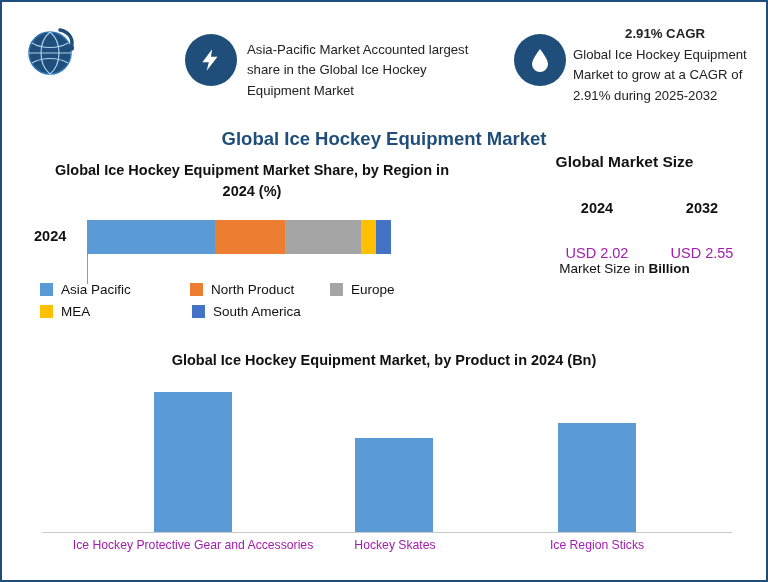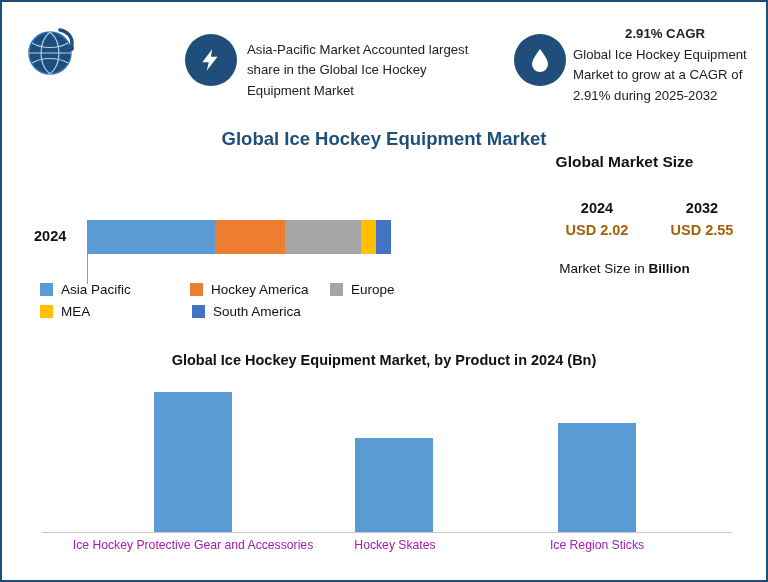--- a/index.html
+++ b/index.html
@@ -145,24 +145,24 @@
     position: absolute;
     top: 198px;
     font-size: 14.5px;
     font-weight: bold;
     color: #111;
     text-align: center;
     width: 110px;
   }
   .gms-val {
     position: absolute;
-    top: 220px;
-    font-size: 14.5px;
-    font-weight: bold;
-    color: #a16207;
+    top: 243px;
+    font-size: 14.5px;
+    font-weight: normal;
+    color: #a21caf;
     text-align: center;
     width: 110px;
   }
   .gms-foot {
     position: absolute;
     left: 490px; top: 259px;
     width: 265px;
     text-align: center;
     font-size: 13.5px;
     color: #111;
@@ -242,41 +242,42 @@
           <path d="M12 2 C12 2 4 12 4 17 a8 8 0 0 0 16 0 C20 12 12 2 12 2 Z" fill="#ffffff"></path>
         </svg>
       </div>
       <div class="hdr-text" style="left:573px; top:22px; width:180px; font-weight:bold; text-align:center;">2.91% CAGR</div>
       <div class="hdr-text" style="left:571px; top:43px; width:190px;">Global Ice Hockey Equipment Market to grow at a CAGR of 2.91% during 2025-2032</div>
     </div>
   </div>
 
   <div class="main-title">Global Ice Hockey Equipment Market</div>
 
+  <div class="share-title">Global Ice Hockey Equipment Market Share, by Region in 2024 (%)</div>
 
   <div class="bar-label">2024</div>
 
   <div class="stackbar">
     <div style="width:42.0%; background:#5b9bd5;"></div>
     <div style="width:23.0%; background:#ed7d31;"></div>
     <div style="width:25.0%; background:#a5a5a5;"></div>
     <div style="width:5.0%;  background:#ffc000;"></div>
     <div style="width:5.0%;  background:#4472c4;"></div>
   </div>
   <div class="axis-line"></div>
 
   <div class="legend">
     <div class="legend-row">
       <div class="legend-item" style="width:150px;">
         <span class="legend-swatch" style="background:#5b9bd5;"></span>
         <span>Asia Pacific</span>
       </div>
       <div class="legend-item" style="width:140px;">
         <span class="legend-swatch" style="background:#ed7d31;"></span>
-        <span>Hockey America</span>
+        <span>North Product</span>
       </div>
       <div class="legend-item">
         <span class="legend-swatch" style="background:#a5a5a5;"></span>
         <span>Europe</span>
       </div>
     </div>
     <div class="legend-row">
       <div class="legend-item" style="width:152px;">
         <span class="legend-swatch" style="background:#ffc000;"></span>
         <span>MEA</span>

